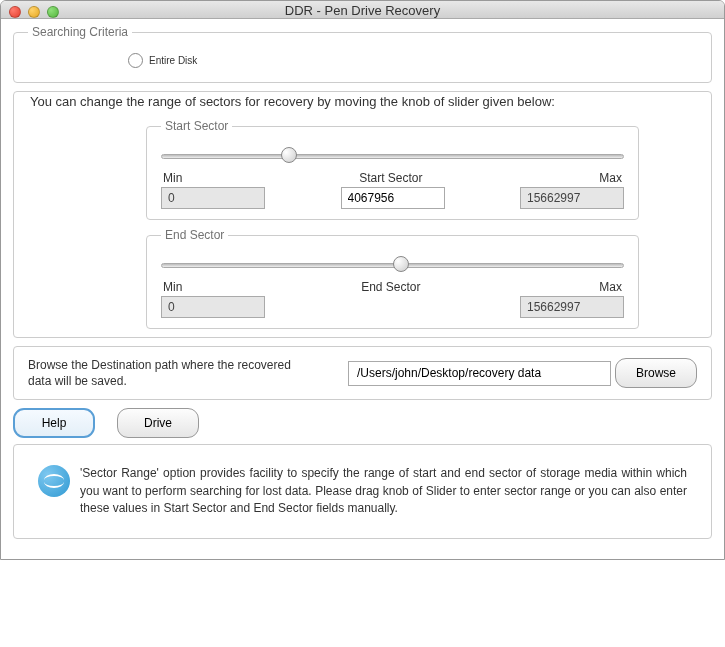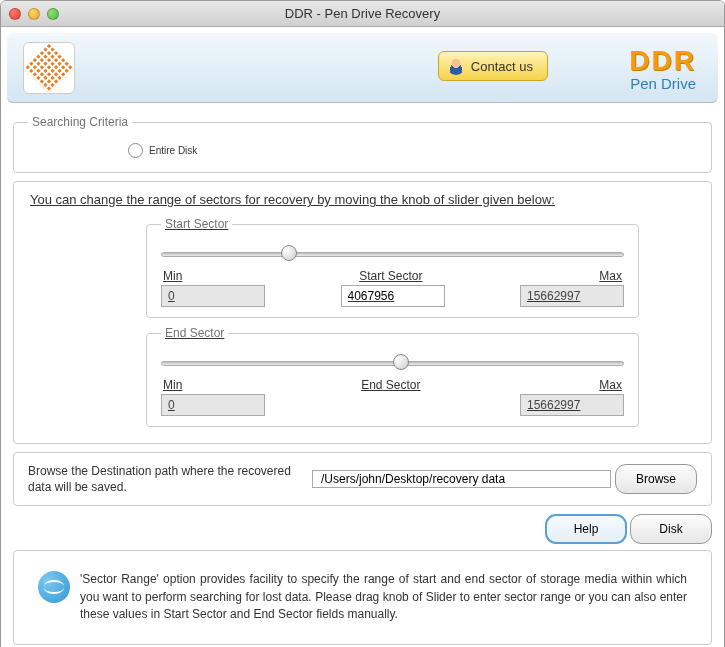--- a/index.html
+++ b/index.html
@@ -10,25 +10,25 @@
   color: #333;
 }
 .window {
   width: 725px;
   border: 1px solid #999;
   border-radius: 6px 6px 0 0;
   overflow: hidden;
   background: #fff;
 }
 .titlebar {
-  height: 26px;
+  height: 18px;
   background: linear-gradient(#e8e8e8, #d0d0d0);
   border-bottom: 1px solid #aaa;
   display: flex;
-  align-items: center;
+  align-items: flex-end;
   position: relative;
 }
 .traffic-lights { display: flex; gap: 7px; padding-left: 8px; }
 .traffic-light { width: 12px; height: 12px; border-radius: 50%; border: 1px solid rgba(0,0,0,0.2); }
 .tl-red { background: radial-gradient(circle at 30% 30%, #ff7b6e, #e5402f); }
 .tl-yellow { background: radial-gradient(circle at 30% 30%, #ffd36b, #e6a823); }
 .tl-green { background: radial-gradient(circle at 30% 30%, #8fe07a, #55b63e); }
 .title-text { position: absolute; left: 0; right: 0; text-align: center; font-size: 13px; color: #333; }
 .header-banner {
   height: 70px;
@@ -91,21 +91,21 @@
   display: inline-flex; align-items: center; justify-content: center;
 }
 .radio-circle.checked::after { content:""; width:7px; height:7px; border-radius:50%; background:#333; }
 .radio-selected {
   background: #f2c53c;
   border: 1px solid #e0a818;
   border-radius: 4px;
   padding: 4px 10px;
 }
 .info-text { font-size: 13px; margin-bottom: 8px; padding: 2px 4px; }
-.sector-fieldset { padding: 8px 12px; text-decoration: underline; }
+.sector-fieldset { padding: 0 12px; }
 .inner-sector { margin-left: 120px; margin-right: 60px; }
 .slider-track {
   position: relative;
   height: 18px;
   display: flex;
   align-items: center;
   margin: 4px 0 6px 0;
 }
 .slider-bar {
   height: 5px; width: 100%;
@@ -127,34 +127,34 @@
   border: 1px solid #aaa;
   padding: 2px 6px;
   font-size: 12px;
   text-align: left;
 }
 .num-input.readonly { background: #e6e6e6; color: #444; }
 .spacer-center { flex: 1; }
 .dest-row { display: flex; align-items: center; gap: 4px; }
 .dest-text { width: 280px; font-size: 12px; line-height: 1.35; }
 .path-input {
-  flex: 1; height: 18px;
+  flex: 1; height: 25px;
   border: 1px solid #aaa; background: #fff;
-  padding: 2px 8px; font-size: 12px;
+  padding: 2px 8px; font-size: 12px; margin-left: 36px;
 }
 .mac-btn {
   min-width: 82px; height: 30px;
   border-radius: 11px;
   border: 1px solid #999;
   background: linear-gradient(#fdfdfd, #e6e6e6);
   font-size: 12px;
   cursor: pointer;
   padding: 0 14px;
 }
-.btn-row { display: flex; gap: 3px; margin: 6px 0; justify-content: flex-end; }
+.btn-row { display: flex; gap: 22px; margin: 6px 0; }
 .btn-row .right-group { margin-left: auto; display: flex; gap: 10px; }
 .help-btn {
   border: 2px solid #5a9fd6;
   background: linear-gradient(#f5faff,#e4eff8);
 }
 .next-btn {
   background: linear-gradient(#fbe27c, #f2c53c);
   border: 1px solid #d19f18;
 }
 .hint-box {
@@ -185,33 +185,20 @@
 <div class="window">
   <div class="titlebar">
     <div class="traffic-lights">
       <div class="traffic-light tl-red"></div>
       <div class="traffic-light tl-yellow"></div>
       <div class="traffic-light tl-green"></div>
     </div>
     <div class="title-text">DDR - Pen Drive Recovery</div>
   </div>
 
-  <div class="header-banner">
-    <div class="logo-box">
-      <div class="logo-pattern"></div>
-    </div>
-    <div class="contact-btn">
-      <span class="person-icon"></span>
-      <span>Contact us</span>
-    </div>
-    <div class="brand">
-      <div class="brand-ddr">DDR</div>
-      <div class="brand-sub">Pen Drive</div>
-    </div>
-  </div>
 
   <div class="content">
 
     <fieldset>
       <legend>Searching Criteria</legend>
       <div class="criteria-row">
         <label class="radio-label">
           <span class="radio-circle"></span>
           <span>Entire Disk</span>
         </label>
@@ -266,21 +253,21 @@
     <fieldset>
       <div class="dest-row">
         <div class="dest-text">Browse the Destination path where the recovered data will be saved.</div>
         <input class="path-input" value="/Users/john/Desktop/recovery data" style="">
         <button class="mac-btn">Browse</button>
       </div>
     </fieldset>
 
     <div class="btn-row">
       <button class="mac-btn help-btn">Help</button>
-      <button class="mac-btn">Disk</button>
+      <button class="mac-btn">Drive</button>
     </div>
 
     <fieldset>
       <div class="hint-box">
         <div class="hint-icon"></div>
         <div class="hint-text">'Sector Range' option provides facility to specify the range of start and end sector of storage media within which you want to perform searching for lost data. Please drag knob of Slider to enter sector range or you can also enter these values in Start Sector and End Sector fields manually.</div>
       </div>
     </fieldset>
 
   </div>

